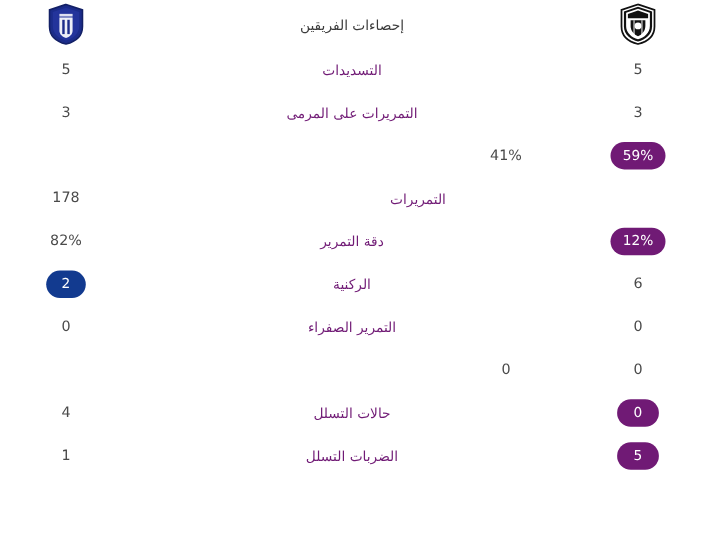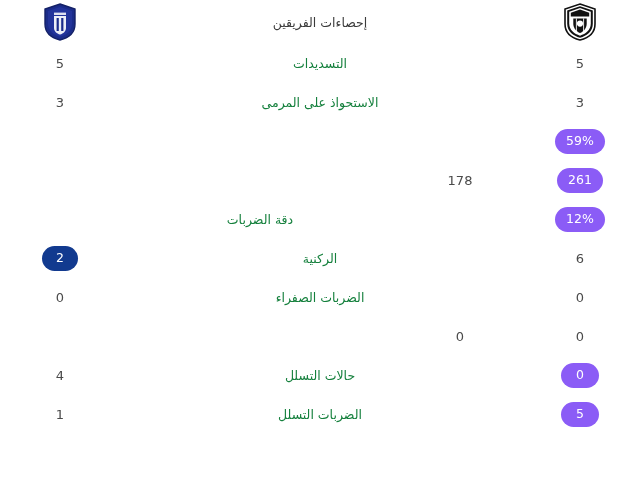--- a/index.html
+++ b/index.html
@@ -52,32 +52,32 @@
   .val-cell {
     width: 120px;
     display: flex;
     align-items: center;
     justify-content: center;
   }
   .label-cell {
     flex: 1;
     text-align: center;
     font-size: 12.5px;
-    color: #15803d;
+    color: #701a75;
     letter-spacing: 0;
   }
   .val {
     font-size: 13px;
     color: #4a4a4a;
     line-height: 1;
     display: inline-block;
   }
   .val.pill {
     color: #ffffff;
-    background: #8b5cf6;
+    background: #701a75;
     border-radius: 999px;
     padding: 6px 11px;
     min-width: 16px;
     text-align: center;
     font-size: 12.5px;
   }
   .val.pill.dark {
     background: #123a8f;
     padding: 6px 10px;
   }
@@ -133,63 +133,67 @@
       <div class="label-cell">التسديدات</div>
       <div class="val-cell">
         <span class="val">5</span>
       </div>
     </div>
 
     <div class="stat-row">
       <div class="val-cell">
         <span class="val">3</span>
       </div>
-      <div class="label-cell">الاستحواذ على المرمى</div>
+      <div class="label-cell">التمريرات على المرمى</div>
       <div class="val-cell">
         <span class="val">3</span>
       </div>
     </div>
 
     <div class="stat-row">
       <div class="val-cell">
         <span class="val pill">59%</span>
       </div>
-    </div>
-
-    <div class="stat-row">
-      <div class="val-cell">
-        <span class="val pill">261</span>
-      </div>
+      <div class="val-cell">
+        <span class="val">41%</span>
+      </div>
+    </div>
+
+    <div class="stat-row">
+      <div class="label-cell">التمريرات</div>
       <div class="val-cell">
         <span class="val">178</span>
       </div>
     </div>
 
     <div class="stat-row">
       <div class="val-cell">
         <span class="val pill">12%</span>
       </div>
-      <div class="label-cell">دقة الضربات</div>
+      <div class="label-cell">دقة التمرير</div>
+      <div class="val-cell">
+        <span class="val">82%</span>
+      </div>
     </div>
 
     <div class="stat-row">
       <div class="val-cell">
         <span class="val">6</span>
       </div>
       <div class="label-cell">الركنية</div>
       <div class="val-cell">
         <span class="val pill dark">2</span>
       </div>
     </div>
 
     <div class="stat-row">
       <div class="val-cell">
         <span class="val">0</span>
       </div>
-      <div class="label-cell">الضربات الصفراء</div>
+      <div class="label-cell">التمرير الصفراء</div>
       <div class="val-cell">
         <span class="val">0</span>
       </div>
     </div>
 
     <div class="stat-row">
       <div class="val-cell">
         <span class="val">0</span>
       </div>
       <div class="val-cell">

